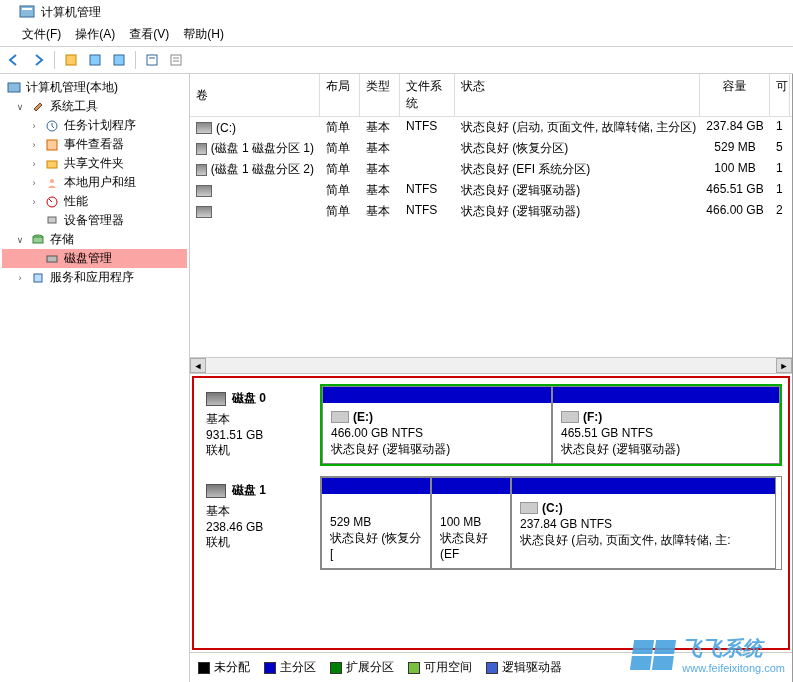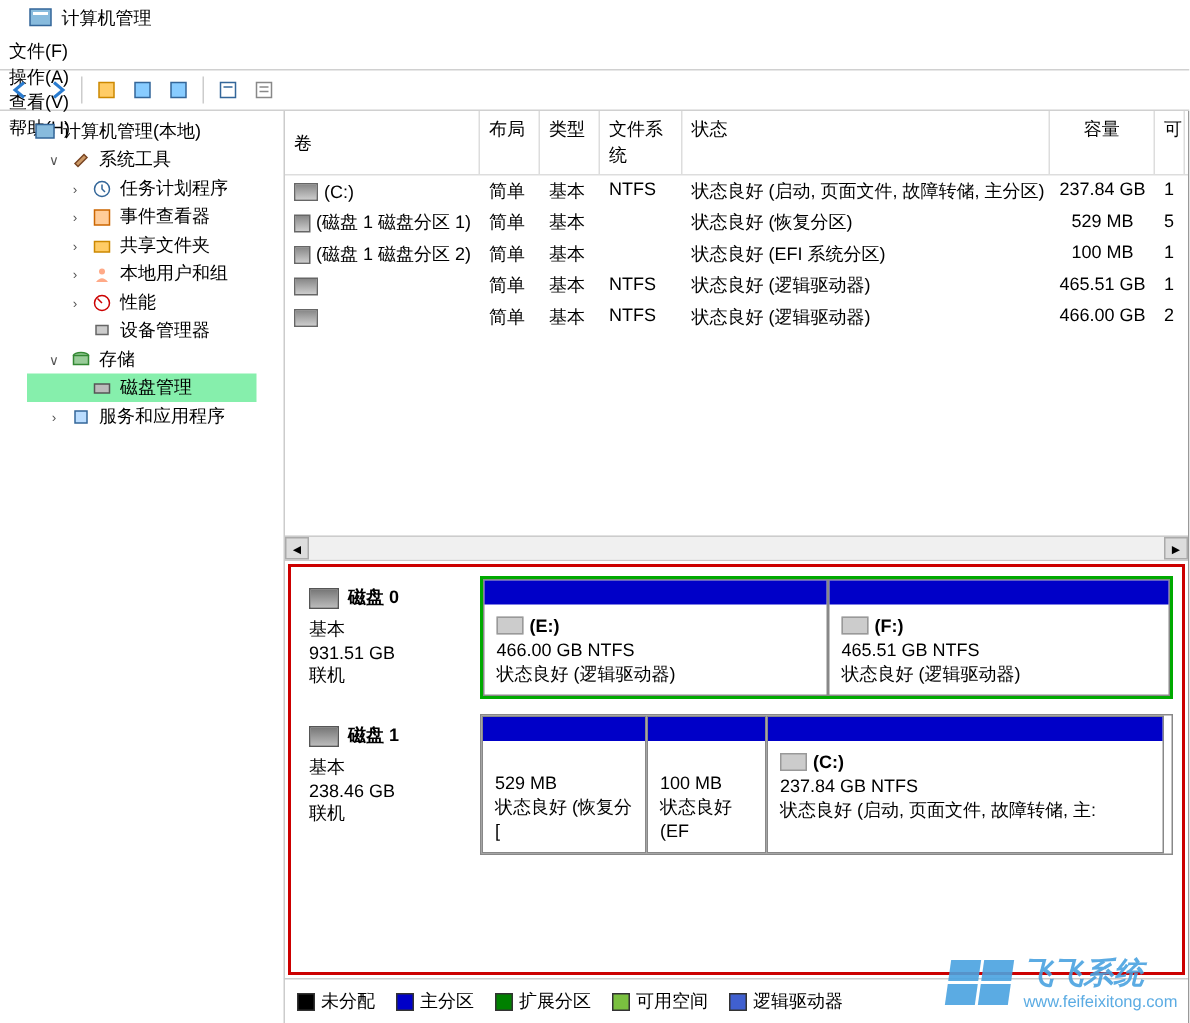--- a/index.html
+++ b/index.html
@@ -1,27 +1,27 @@
 <!DOCTYPE html>
 <html><head>
 <meta charset="utf-8">
 <style>
 * { box-sizing: border-box; margin: 0; padding: 0; }
 body { font-family: "Microsoft YaHei", "SimSun", sans-serif; font-size: 12px; background: #fff; color: #000; width: 793px; height: 682px; overflow: hidden; position: relative; }
 .titlebar { display: flex; align-items: center; padding: 4px 19px; height: 24px; }
 .titlebar .icon { width: 16px; height: 16px; margin-right: 6px; }
-.menubar { display: flex; padding: 2px 6px; height: 22px; flex-direction: column; }
+.menubar { display: flex; padding: 2px 22px; height: 22px; }
 .menubar span { margin-right: 14px; cursor: default; }
 .toolbar { display: flex; align-items: center; padding: 2px 4px; border-top: 1px solid #d0d0d0; border-bottom: 1px solid #d0d0d0; height: 28px; gap: 4px; }
 .tbtn { width: 20px; height: 20px; display: flex; align-items: center; justify-content: center; border: 1px solid transparent; }
 .sep { width: 1px; height: 18px; background: #ccc; margin: 0 2px; }
 .main { display: flex; height: calc(100% - 74px); }
-.tree { width: 214px; border-right: 1px solid #ccc; padding: 4px 18px; overflow: hidden; }
+.tree { width: 214px; border-right: 1px solid #ccc; padding: 4px 2px; overflow: hidden; }
 .tree-node { display: flex; align-items: center; padding: 1px 0; white-space: nowrap; cursor: default; }
-.tree-node.selected { background: #86efac; }
+.tree-node.selected { background: #fca5a5; }
 .expander { width: 12px; text-align: center; color: #555; font-size: 9px; }
 .ticon { width: 16px; height: 16px; margin: 0 4px; display: inline-flex; align-items: center; justify-content: center; }
 .indent1 { padding-left: 12px; }
 .indent2 { padding-left: 26px; }
 .right { flex: 1; display: flex; flex-direction: column; border-right: 1px solid #999; }
 .volumes { height: 300px; display: flex; flex-direction: column; border-bottom: 1px solid #ccc; }
 .vol-header { display: flex; background: #fff; border-bottom: 1px solid #ddd; }
 .vol-header div { padding: 4px 6px; border-right: 1px solid #ddd; font-weight: normal; }
 .vol-row { display: flex; padding: 0 0; }
 .vol-row div { padding: 2px 6px; white-space: nowrap; overflow: hidden; }

